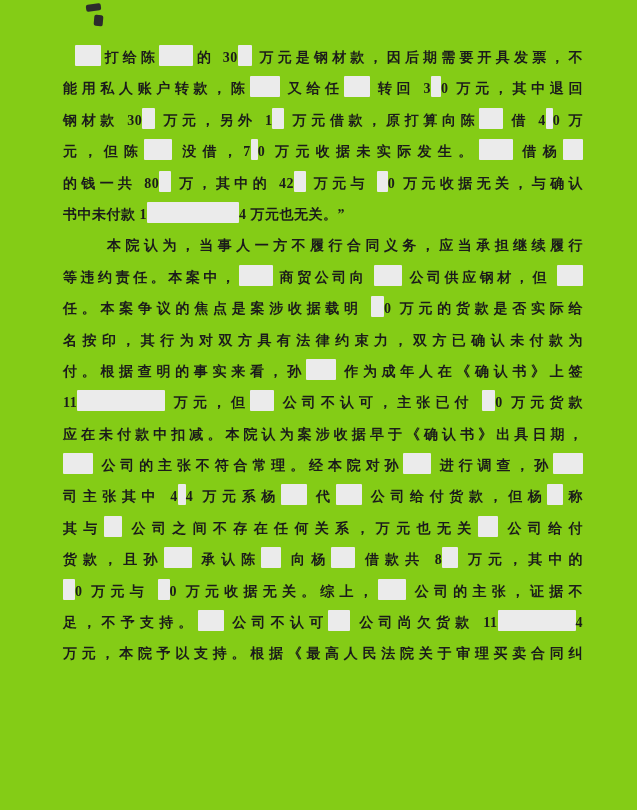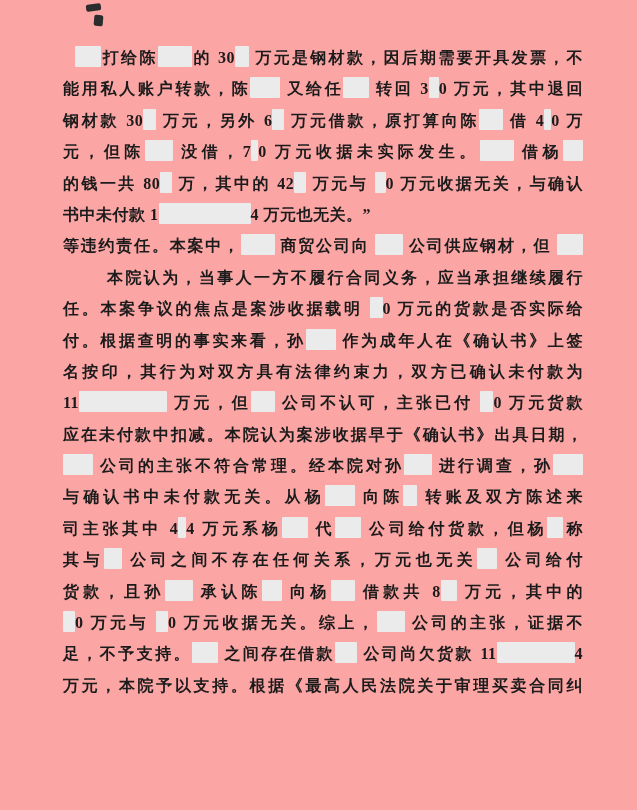--- a/index.html
+++ b/index.html
@@ -6,25 +6,25 @@
     margin: 0;
     padding: 0;
     background: #ffffff;
   }
   .scan-page {
     position: relative;
     width: 637px;
     height: 810px;
     box-sizing: border-box;
     padding: 42px 54px 0 63px;
-    background: #fca5a5;
+    background: #84cc16;
     overflow: hidden;
     font-family: "Liberation Serif", "DejaVu Serif", serif;
     font-weight: 700;
-    font-size: 16px;
+    font-size: 14px;
     color: #1b1b1b;
     letter-spacing: 0.5px;
   }
   .line {
     height: 31.4px;
     line-height: 31.4px;
     white-space: nowrap;
     text-align: justify;
     text-align-last: justify;
   }
@@ -47,33 +47,32 @@
 </style>
 </head>
 <body>
 
 <div class="scan-page">
   <div class="artifact a1"></div>
   <div class="artifact a2"></div>
   <div id="text-block">
       <div class="line" style="text-indent: 12px;"><span class="redact" style="width: 26px;"></span><span>打给陈</span><span class="redact" style="width: 34px;"></span><span>的 30</span><span class="redact" style="width: 14px;"></span><span> 万元是钢材款，因后期需要开具发票，不</span></div>
       <div class="line"><span>能用私人账户转款，陈</span><span class="redact" style="width: 30px;"></span><span> 又给任</span><span class="redact" style="width: 26px;"></span><span> 转回 3</span><span class="redact" style="width: 10px;"></span><span>0 万元，其中退回</span></div>
-      <div class="line"><span>钢材款 30</span><span class="redact" style="width: 13px;"></span><span> 万元，另外 6</span><span class="redact" style="width: 12px;"></span><span> 万元借款，原打算向陈</span><span class="redact" style="width: 24px;"></span><span> 借 4</span><span class="redact" style="width: 7px;"></span><span>0 万</span></div>
+      <div class="line"><span>钢材款 30</span><span class="redact" style="width: 13px;"></span><span> 万元，另外 1</span><span class="redact" style="width: 12px;"></span><span> 万元借款，原打算向陈</span><span class="redact" style="width: 24px;"></span><span> 借 4</span><span class="redact" style="width: 7px;"></span><span>0 万</span></div>
       <div class="line"><span>元，但陈</span><span class="redact" style="width: 28px;"></span><span> 没借，7</span><span class="redact" style="width: 7px;"></span><span>0 万元收据未实际发生。</span><span class="redact" style="width: 34px;"></span><span> 借杨</span><span class="redact" style="width: 20px;"></span></div>
       <div class="line"><span>的钱一共 80</span><span class="redact" style="width: 12px;"></span><span> 万，其中的 42</span><span class="redact" style="width: 12px;"></span><span> 万元与 </span><span class="redact" style="width: 11px;"></span><span>0 万元收据无关，与确认</span></div>
       <div class="line no-just"><span>书中未付款 1</span><span class="redact" style="width: 92px;"></span><span>4 万元也无关。”</span></div>
+      <div class="line" style="text-indent: 44px;"><span>本院认为，当事人一方不履行合同义务，应当承担继续履行</span></div>
       <div class="line"><span>等违约责任。本案中，</span><span class="redact" style="width: 34px;"></span><span> 商贸公司向 </span><span class="redact" style="width: 28px;"></span><span> 公司供应钢材，但 </span><span class="redact" style="width: 26px;"></span></div>
-      <div class="line" style="text-indent: 44px;"><span>本院认为，当事人一方不履行合同义务，应当承担继续履行</span></div>
       <div class="line"><span>任。本案争议的焦点是案涉收据载明 </span><span class="redact" style="width: 13px;"></span><span>0 万元的货款是否实际给</span></div>
+      <div class="line"><span>名按印，其行为对双方具有法律约束力，双方已确认未付款为</span></div>
       <div class="line"><span>付。根据查明的事实来看，孙</span><span class="redact" style="width: 30px;"></span><span> 作为成年人在《确认书》上签</span></div>
-      <div class="line"><span>名按印，其行为对双方具有法律约束力，双方已确认未付款为</span></div>
       <div class="line"><span>11</span><span class="redact" style="width: 88px;"></span><span> 万元，但</span><span class="redact" style="width: 24px;"></span><span> 公司不认可，主张已付 </span><span class="redact" style="width: 13px;"></span><span>0 万元货款</span></div>
       <div class="line"><span>应在未付款中扣减。本院认为案涉收据早于《确认书》出具日期，</span></div>
       <div class="line"><span class="redact" style="width: 30px;"></span><span> 公司的主张不符合常理。经本院对孙</span><span class="redact" style="width: 28px;"></span><span> 进行调查，孙</span><span class="redact" style="width: 30px;"></span></div>
-      <div class="line"><span>与确认书中未付款无关。从杨</span><span class="redact" style="width: 30px;"></span><span> 向陈</span><span class="redact" style="width: 14px;"></span><span> 转账及双方陈述来</span></div>
       <div class="line"><span>司主张其中 4</span><span class="redact" style="width: 8px;"></span><span>4 万元系杨</span><span class="redact" style="width: 26px;"></span><span> 代</span><span class="redact" style="width: 26px;"></span><span> 公司给付货款，但杨</span><span class="redact" style="width: 16px;"></span><span>称</span></div>
       <div class="line"><span>其与</span><span class="redact" style="width: 18px;"></span><span> 公司之间不存在任何关系，万元也无关</span><span class="redact" style="width: 20px;"></span><span> 公司给付</span></div>
       <div class="line"><span>货款，且孙</span><span class="redact" style="width: 28px;"></span><span> 承认陈</span><span class="redact" style="width: 20px;"></span><span> 向杨</span><span class="redact" style="width: 24px;"></span><span> 借款共 8</span><span class="redact" style="width: 16px;"></span><span> 万元，其中的</span></div>
       <div class="line"><span class="redact" style="width: 12px;"></span><span>0 万元与 </span><span class="redact" style="width: 12px;"></span><span>0 万元收据无关。综上，</span><span class="redact" style="width: 28px;"></span><span> 公司的主张，证据不</span></div>
-      <div class="line"><span>足，不予支持。</span><span class="redact" style="width: 26px;"></span><span> 之间存在借款</span><span class="redact" style="width: 22px;"></span><span> 公司尚欠货款 11</span><span class="redact" style="width: 78px;"></span><span>4</span></div>
+      <div class="line"><span>足，不予支持。</span><span class="redact" style="width: 26px;"></span><span> 公司不认可</span><span class="redact" style="width: 22px;"></span><span> 公司尚欠货款 11</span><span class="redact" style="width: 78px;"></span><span>4</span></div>
       <div class="line"><span>万元，本院予以支持。根据《最高人民法院关于审理买卖合同纠</span></div>
     </div>
 </div>
 
 </body></html>

